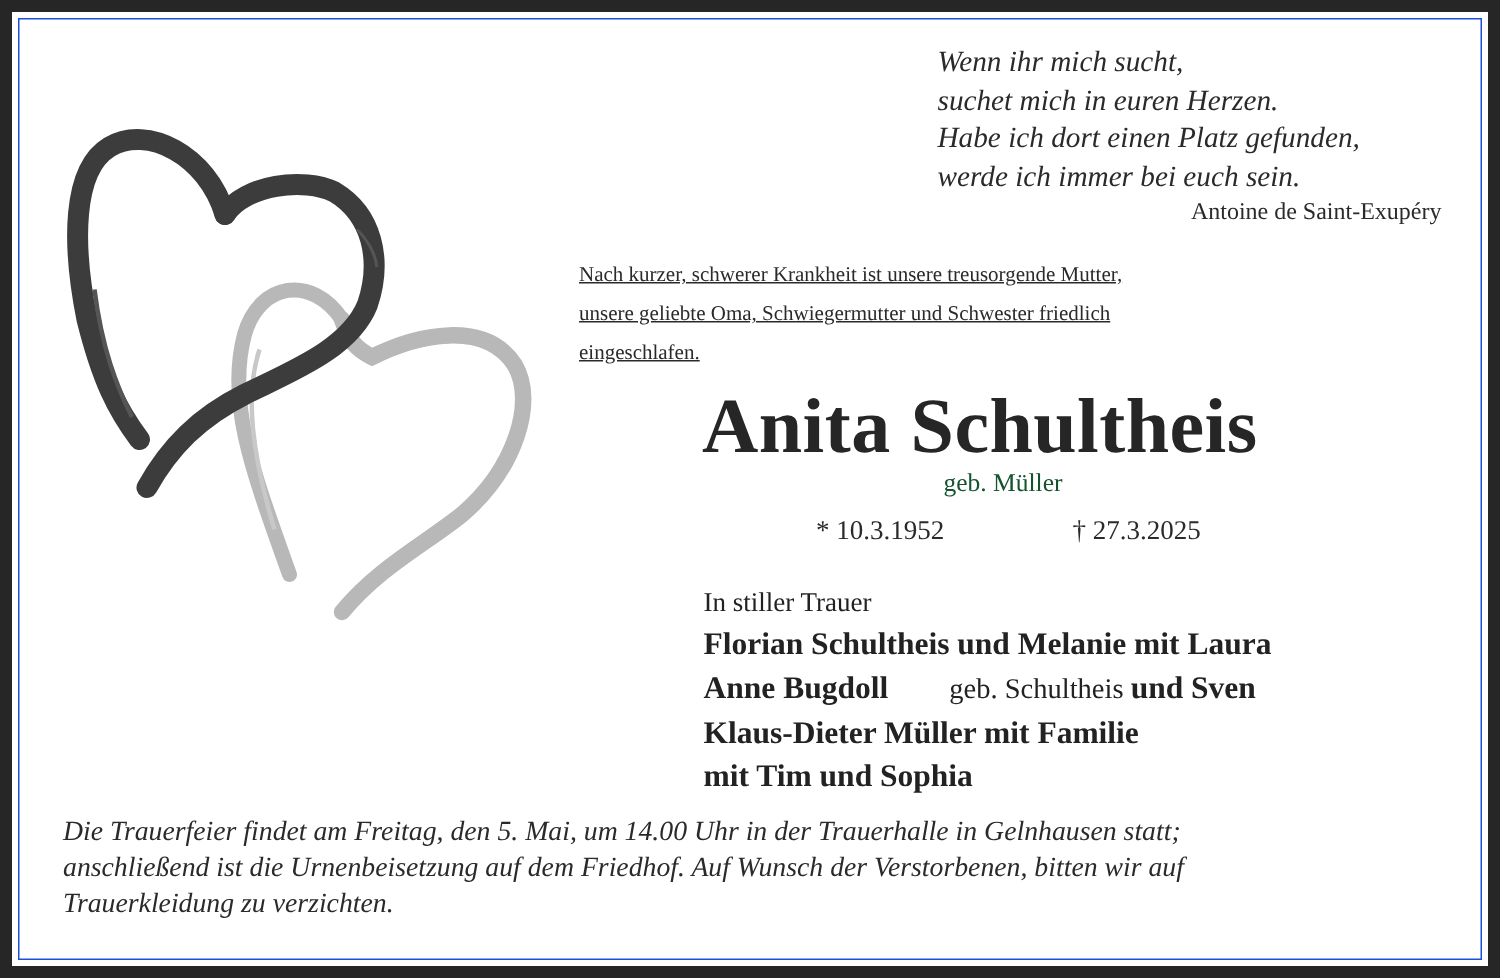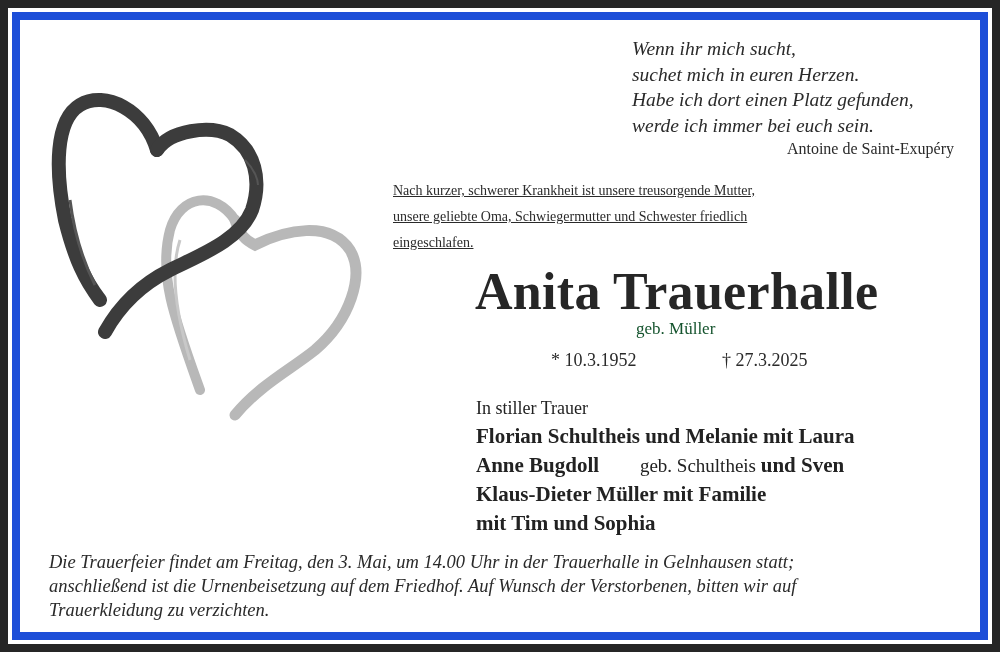--- a/index.html
+++ b/index.html
@@ -25,21 +25,21 @@
     }
     .gap-frame {
       width: 100%; height: 100%;
       box-sizing: border-box;
       background: #ffffff;
       padding: 4px;
     }
     .inner-frame {
       width: 100%; height: 100%;
       box-sizing: border-box;
-      border: 8px solid #1d4ed8;
+      border: 1px solid #1d4ed8;
       background: #ffffff;
       position: relative;
     }
     .hearts {
       position: absolute;
       left: 10px;
       top: 50px;
       width: 350px;
       height: 360px;
     }
@@ -168,21 +168,21 @@
         <span class="quote-line">werde ich immer bei euch sein.</span>
       </div>
       <div class="quote-author">Antoine de Saint-Exupéry</div>
 
       <div class="intro">
         <span class="intro-line">Nach kurzer, schwerer Krankheit ist unsere treusorgende Mutter,</span>
         <span class="intro-line">unsere geliebte Oma, Schwiegermutter und Schwester friedlich</span>
         <span class="intro-line">eingeschlafen.</span>
       </div>
 
-      <div class="name">Anita Trauerhalle</div>
+      <div class="name">Anita Schultheis</div>
       <div class="maiden">geb. Müller</div>
       <div class="dates birth">* 10.3.1952</div>
       <div class="dates death">† 27.3.2025</div>
 
       <div class="mourners">
         <span class="mourners-intro">In stiller Trauer</span>
         <span class="mourner-line">
           <span>Florian Schultheis und Melanie mit Laura</span>
         </span>
         <span class="mourner-line">
@@ -190,20 +190,20 @@
         </span>
         <span class="mourner-line">
           <span>Klaus-Dieter Müller mit Familie</span>
         </span>
         <span class="mourner-line">
           <span>mit Tim und Sophia</span>
         </span>
       </div>
 
       <div class="ceremony">
-        <span class="ceremony-line">Die Trauerfeier findet am Freitag, den 3. Mai, um 14.00 Uhr in der Trauerhalle in Gelnhausen statt;</span>
+        <span class="ceremony-line">Die Trauerfeier findet am Freitag, den 5. Mai, um 14.00 Uhr in der Trauerhalle in Gelnhausen statt;</span>
         <span class="ceremony-line">anschließend ist die Urnenbeisetzung auf dem Friedhof. Auf Wunsch der Verstorbenen, bitten wir auf</span>
         <span class="ceremony-line">Trauerkleidung zu verzichten.</span>
       </div>
 
     </div>
   </div>
 </div>
 
 </body></html>

